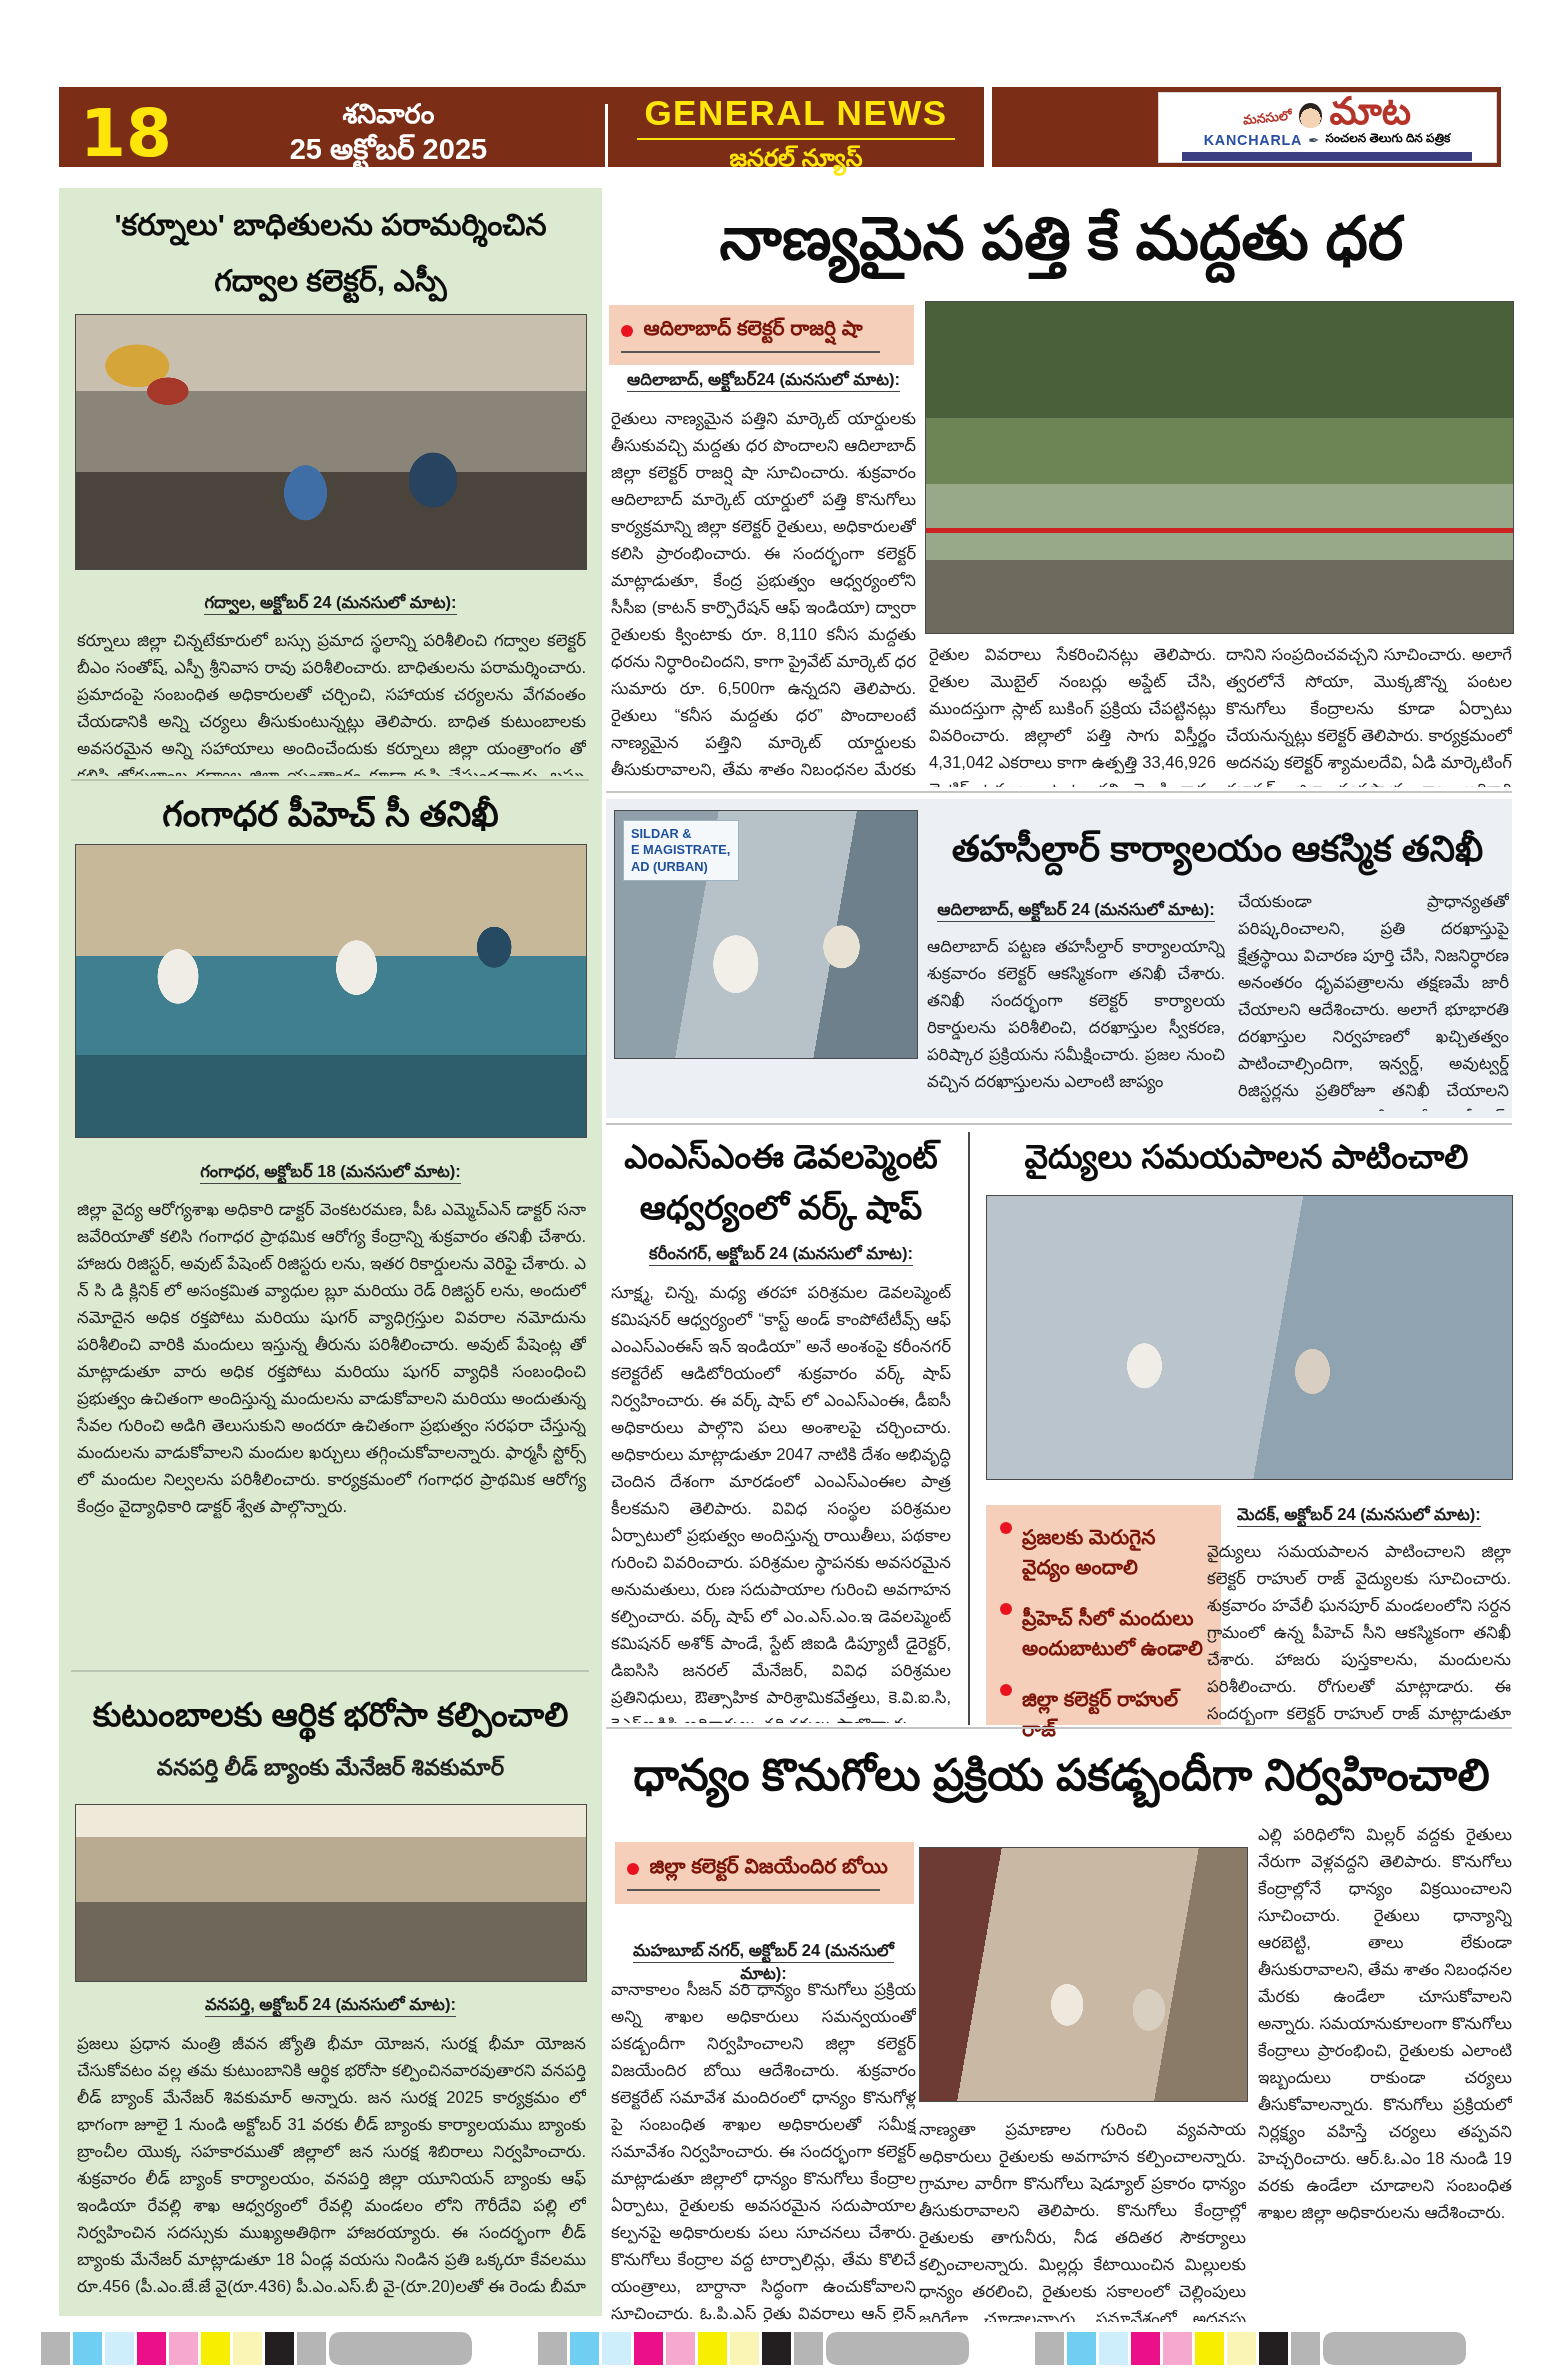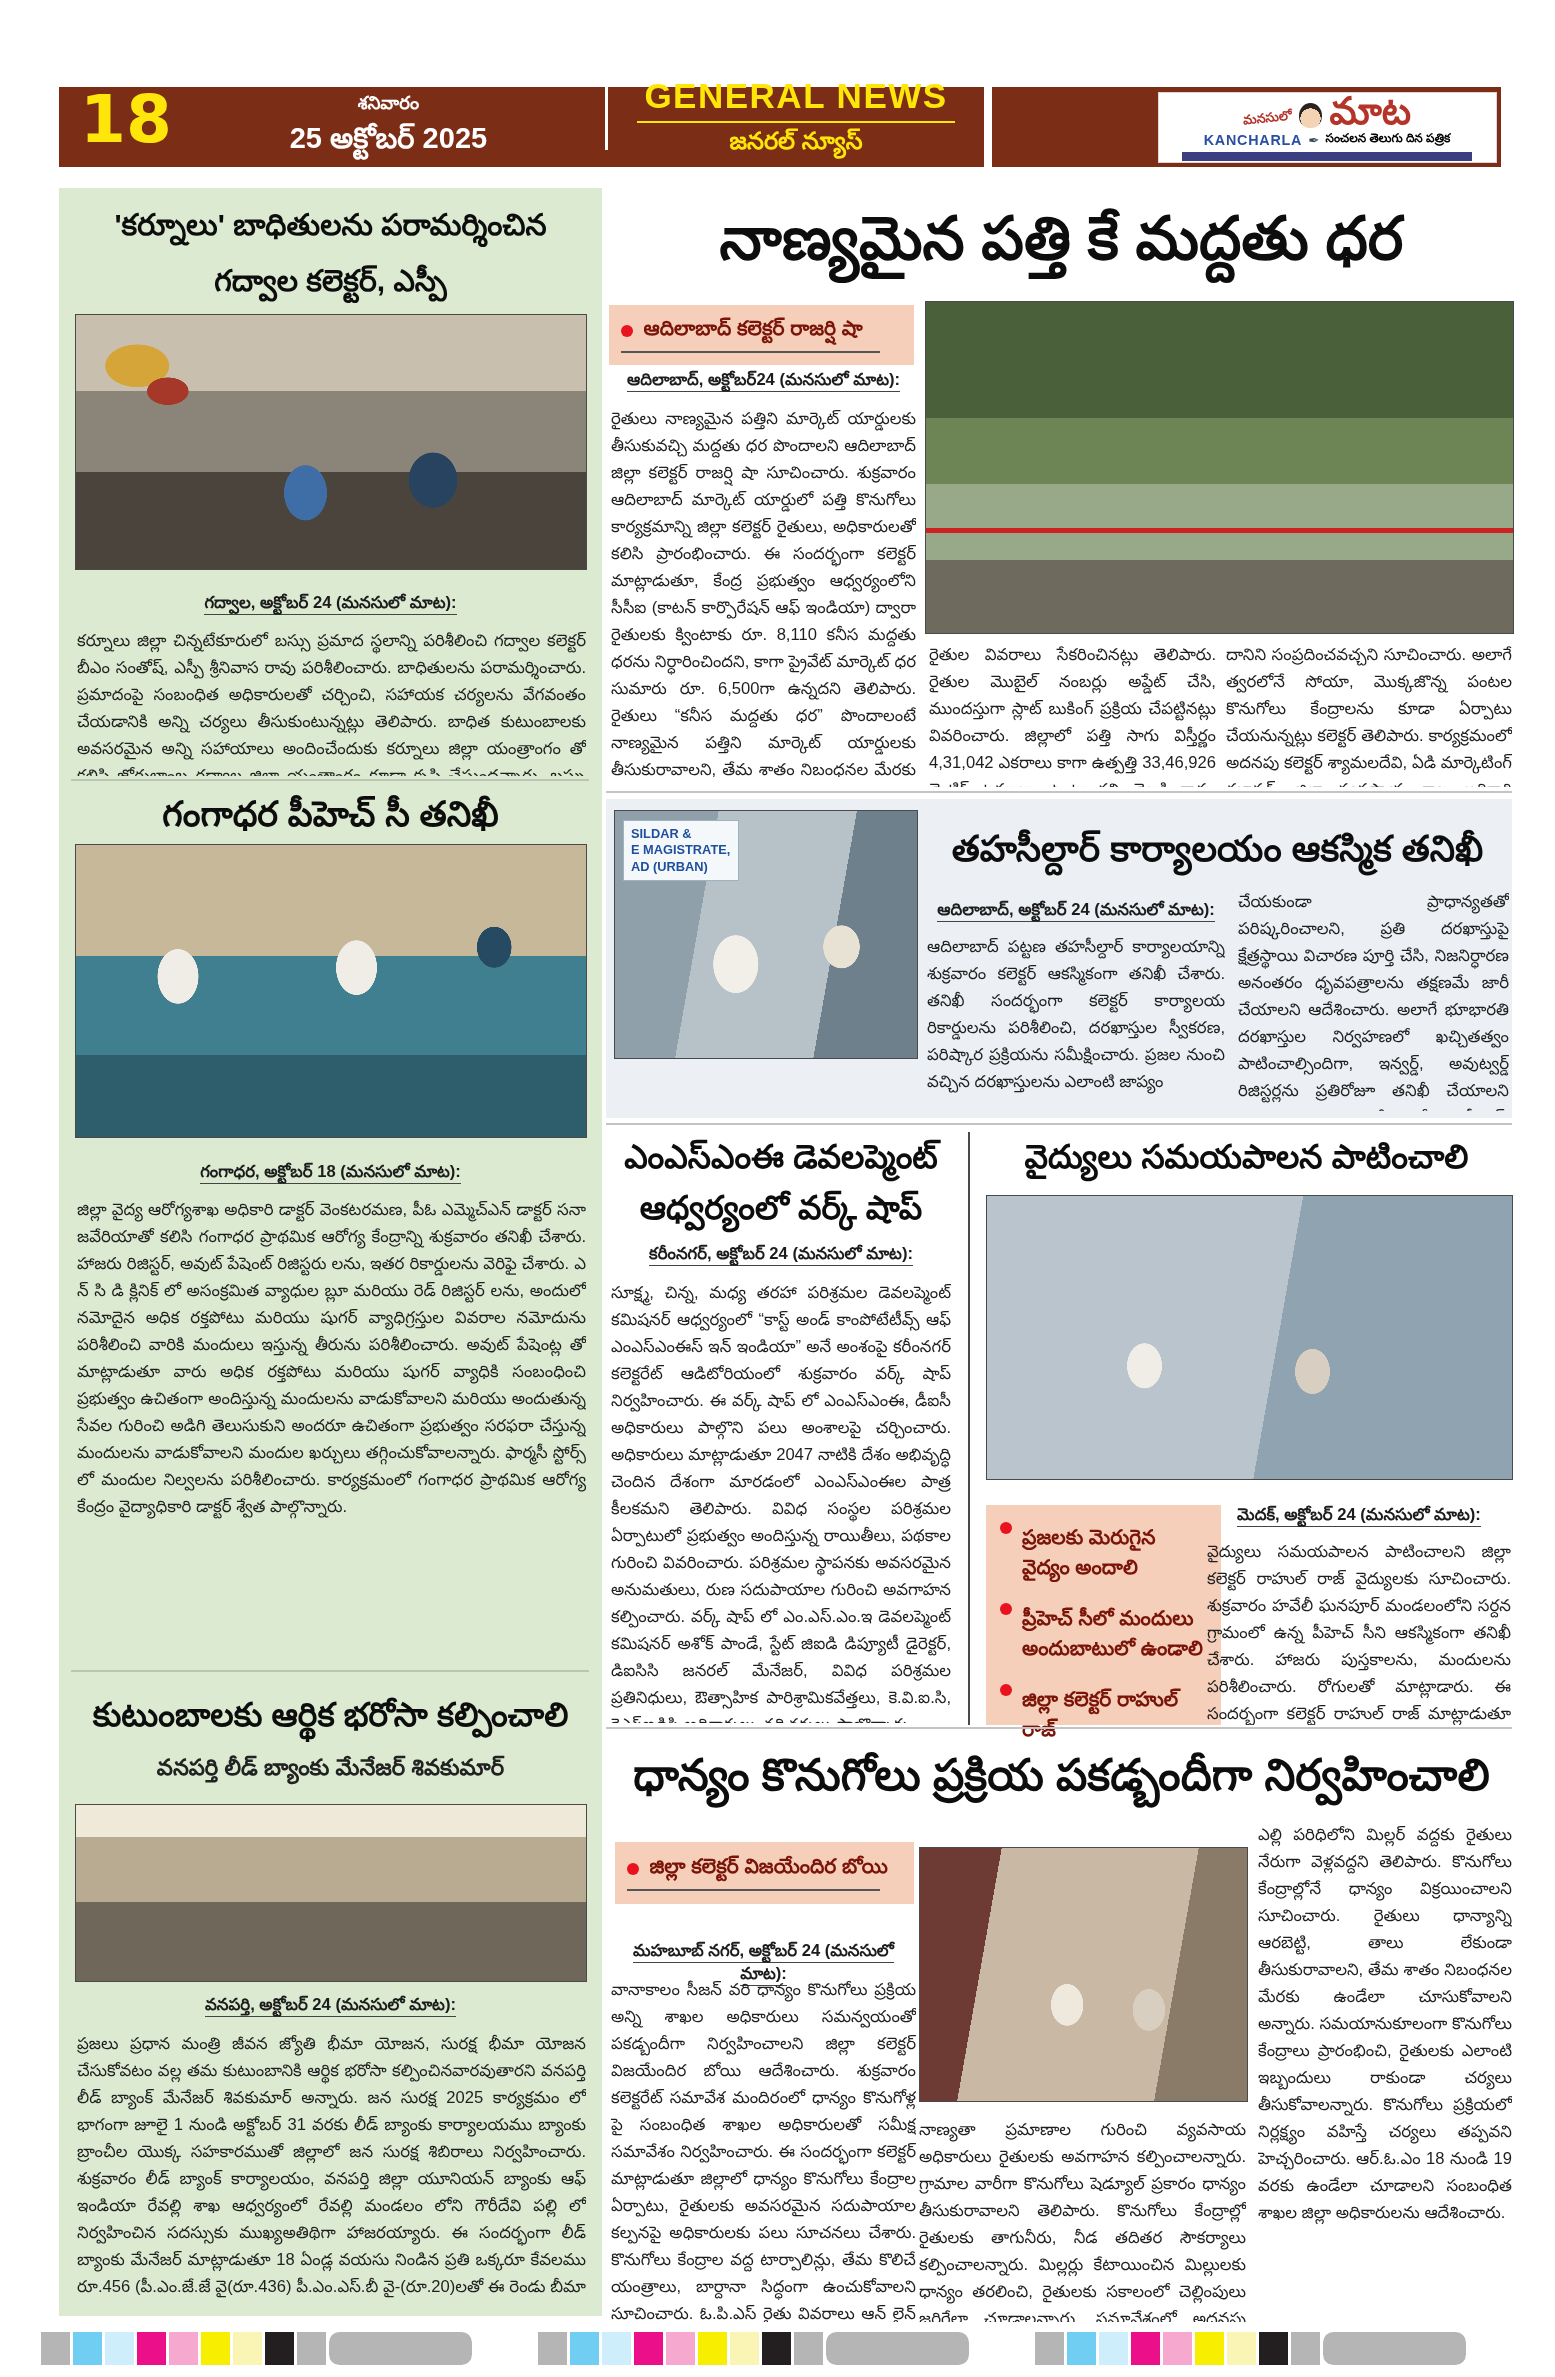--- a/index.html
+++ b/index.html
@@ -1,23 +1,23 @@
 <!DOCTYPE html>
 <html style="font-size:12px"><head>
 <meta charset="utf-8">
 <style>
   html,body{margin:0;padding:0;background:#ffffff;}
   .page{position:relative;width:1555px;height:2377px;background:#ffffff;overflow:hidden;
         font-family:"Liberation Sans",sans-serif;color:#1c1c1c;}
   .abs{position:absolute;}
   
-  .hbar{background:#7c2d16;display:flex;align-items:flex-start;}
+  .hbar{background:#7c2d16;display:flex;align-items:flex-end;}
   .pageno{font-family:"DejaVu Sans",sans-serif;font-weight:bold;color:#ffe60a;font-size:66px;line-height:1;padding-left:21px;}
   .datewrap{flex:1;text-align:center;color:#ffffff;font-weight:bold;}
-  .dateday{font-size:18px;line-height:33px;}
+  .dateday{font-size:27px;line-height:33px;}
   .datefull{font-size:29px;line-height:36px;}
   .gnwrap{width:376px;border-left:3px solid #ffffff;height:63px;display:flex;flex-direction:column;justify-content:center;align-items:center;}
   .gn-en{color:#ffe60a;font-size:35px;font-weight:bold;letter-spacing:1.5px;border-bottom:2.3px solid #ffe60a;padding:0 7.5px 4.5px 7.5px;}
   .gn-te{color:#ffe60a;font-size:24px;font-weight:bold;margin-top:4.5px;}
   .logobox{background:#ffffff;border:0.8px solid #d8d8d8;display:flex;flex-direction:column;align-items:center;justify-content:center;overflow:hidden;}
   .logorow1{display:flex;align-items:flex-end;gap:7.5px;}
   .logo-top{color:#b5342a;font-size:12.8px;font-weight:bold;transform:rotate(-6deg);}
   .logo-face{width:22.6px;height:25.6px;border-radius:50% 50% 46% 46%;background:radial-gradient(circle at 50% 62%,#f3d3b3 0 52%,#2b2320 53%);}
   .logo-title{color:#b5342a;font-size:38px;font-weight:bold;line-height:0.9;font-family:"DejaVu Sans",sans-serif;}
   .logorow2{display:flex;align-items:center;gap:6px;margin-top:3px;}

